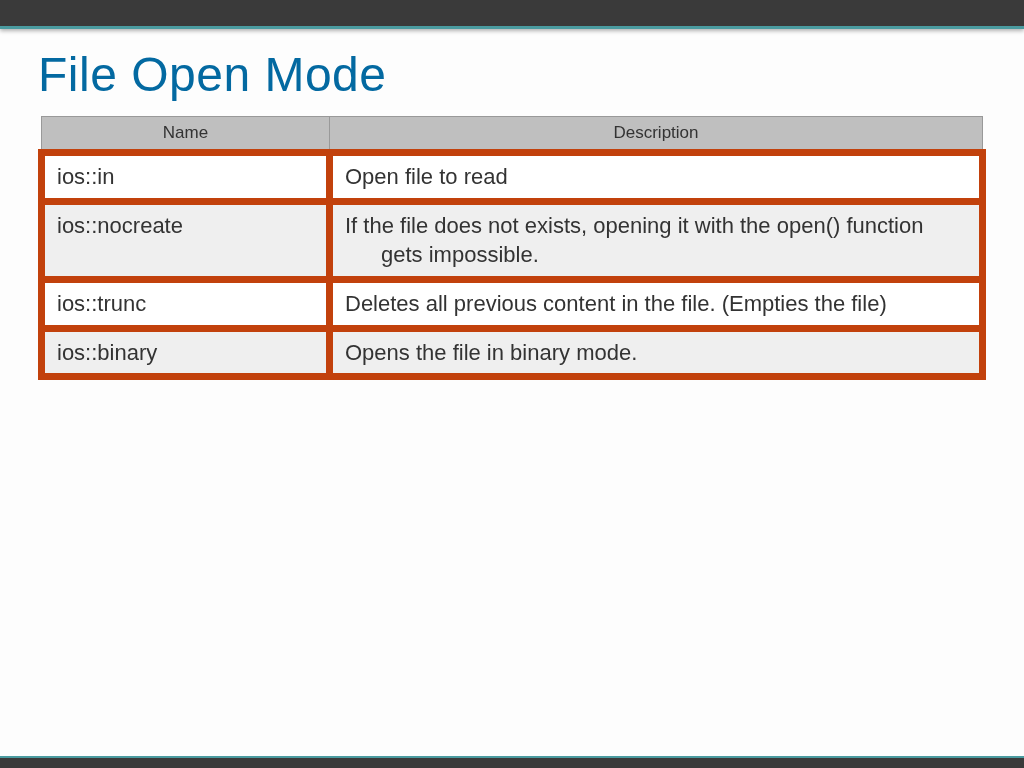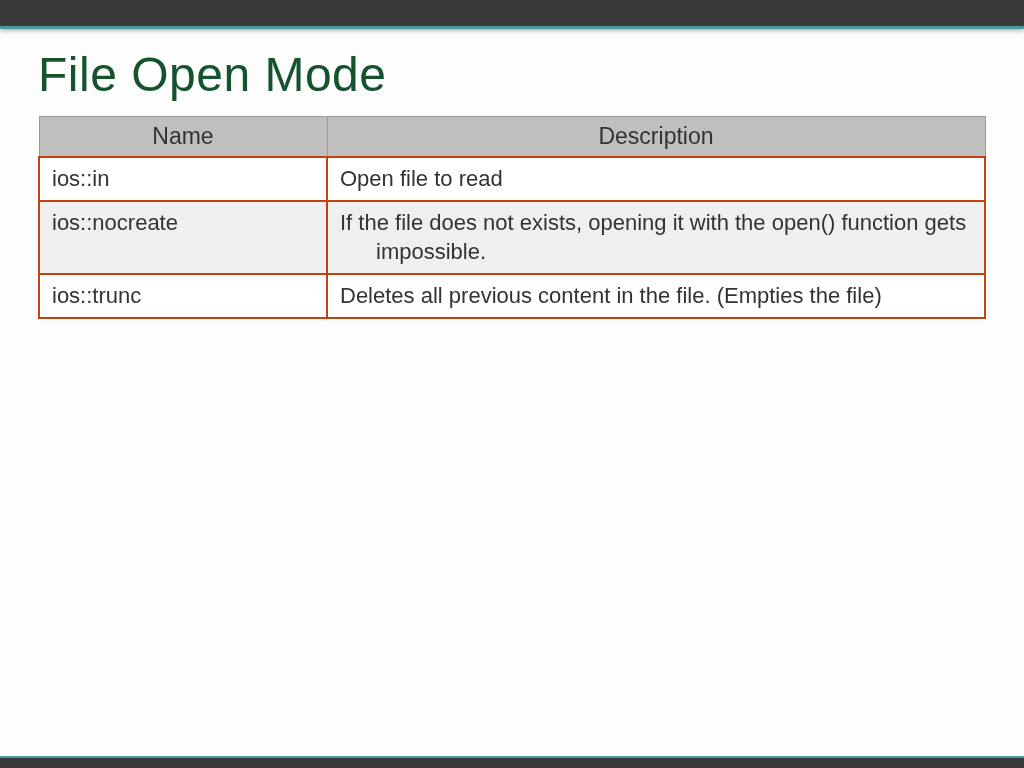--- a/index.html
+++ b/index.html
@@ -16,42 +16,42 @@
     background: #3a3a3a;
     border-bottom: 3px solid #4a9ba0;
     box-shadow: 0 2px 4px rgba(0,0,0,0.3);
   }
   .content {
     padding: 18px 38px 0 38px;
   }
   .title {
     font-size: 48px;
     font-weight: 400;
-    color: #14532d;
+    color: #0369a1;
     margin: 0 0 14px 0;
     letter-spacing: 0.5px;
   }
   table.modes {
     width: 100%;
     border-collapse: collapse;
     font-size: 22px;
     table-layout: fixed;
   }
   table.modes col.name-col { width: 288px; }
   table.modes th {
     background: #bfbfbf;
     font-weight: 400;
     color: #333;
     text-align: center;
     padding: 6px 10px;
     border: 1px solid #999;
-    font-size: 23px;
+    font-size: 17px;
   }
   table.modes td {
-    border: 2px solid #c2410c;
+    border: 7px solid #c2410c;
     padding: 6px 12px 6px 12px;
     vertical-align: top;
     color: #333;
     line-height: 1.35;
   }
   table.modes tbody tr:nth-child(odd) td {
     background: #ffffff;
   }
   table.modes tbody tr:nth-child(even) td {
     background: #efefef;
@@ -104,17 +104,23 @@
         <td class="desc-cell">
             <div class="desc-wrap">If the file does not exists, opening it with the open() function gets impossible.</div>
           </td>
       </tr>
       <tr>
         <td>ios::trunc</td>
         <td class="desc-cell">
             <div class="desc-wrap">Deletes all previous content in the file. (Empties the file)</div>
           </td>
       </tr>
+      <tr>
+        <td>ios::binary</td>
+        <td class="desc-cell">
+            <div class="desc-wrap">Opens the file in binary mode.</div>
+          </td>
+      </tr>
     </tbody>
   </table>
 </div>
 
 <div class="bottombar"></div>
 
 </body></html>

